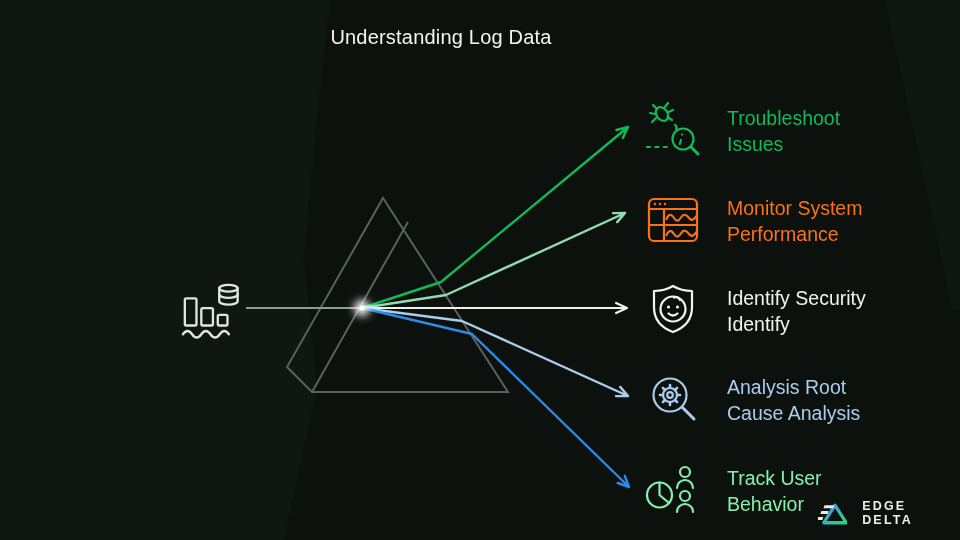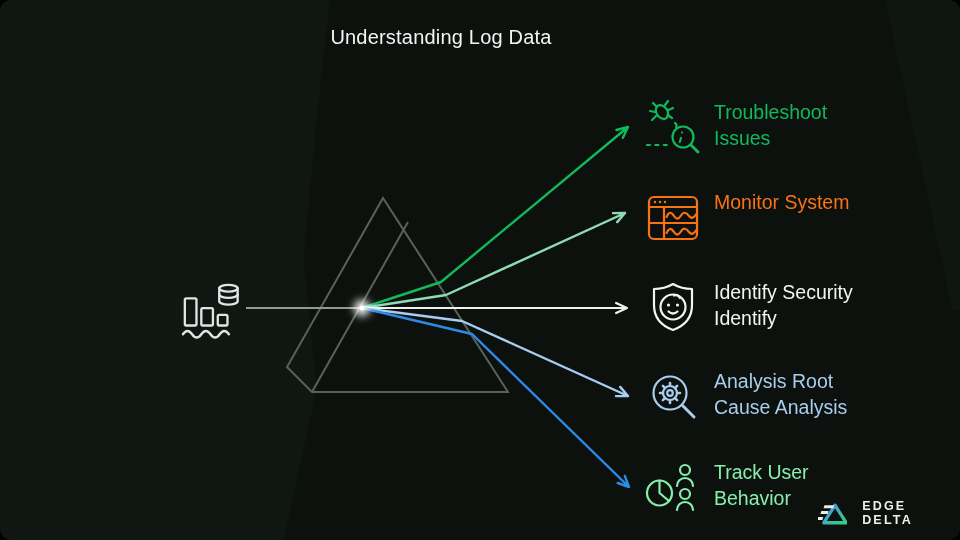--- a/index.html
+++ b/index.html
@@ -1,29 +1,29 @@
 <!DOCTYPE html>
 <html><head>
 <meta charset="utf-8">
 <style>
   html,body{margin:0;padding:0;background:#000;}
   .canvas{position:relative;width:960px;height:540px;background:#0c110d;overflow:hidden;
-          font-family:"Liberation Sans",sans-serif;border-radius:11px;}
+          font-family:"Liberation Sans",sans-serif;}
   .bg-shape{position:absolute;pointer-events:none;}
   .bg-left{left:0;top:0;width:330px;height:540px;background:rgba(225,245,232,0.022);
            clip-path:polygon(0 0,100% 0,96% 22%,92% 48%,96% 72%,86% 100%,0 100%);}
   .bg-right{right:0;top:0;width:150px;height:310px;background:rgba(225,245,232,0.018);
             clip-path:polygon(50% 0,100% 0,100% 100%,95% 100%);}
   .title{position:absolute;left:241px;top:26px;width:400px;text-align:center;
          font-size:20px;letter-spacing:.2px;color:#f2f5f3;}
   .source-label{position:absolute;left:36px;top:284px;width:134px;text-align:right;
                 font-size:19.5px;line-height:26px;color:#e8ece9;}
   .source-icon{position:absolute;left:180px;top:280px;color:#dfe5e2;}
   .overlay{position:absolute;left:0;top:0;}
-  .benefit-row{position:absolute;left:645px;height:58px;display:flex;align-items:flex-start;gap:13px;}
+  .benefit-row{position:absolute;left:645px;height:58px;display:flex;align-items:flex-end;gap:26px;}
   .benefit-row .txt{font-size:19.5px;line-height:26px;white-space:nowrap;}
   .row-0{top:99px}.row-1{top:189px}.row-2{top:279px}.row-3{top:368px}.row-4{top:459px}
   .logo{position:absolute;left:818px;top:499px;display:flex;align-items:center;gap:15px;}
   .logo-text{font-size:12.5px;font-weight:bold;letter-spacing:2.2px;color:#edf1ee;}
   svg{display:block;}
 </style>
 </head>
 <body>
 
 <div class="canvas">
@@ -105,20 +105,21 @@
       <rect x="4" y="8" width="48" height="42" rx="5"></rect>
       <path d="M4,18 H52 M19,18 V50 M4,34 H52"></path>
       <circle cx="10" cy="13" r="1.2" fill="currentColor" stroke="none"></circle>
       <circle cx="15" cy="13" r="1.2" fill="currentColor" stroke="none"></circle>
       <circle cx="20" cy="13" r="1.2" fill="currentColor" stroke="none"></circle>
       <path d="M21.5,28 C24,22.5 26,22.5 29,27 C31.5,30.8 33.5,30.5 36,26.5 C38.5,22.5 41,23 44,27 C46.5,30 49,29 51,25.5"></path>
       <path d="M21.5,44 C24,38.8 26,38.8 29,43 C31.5,46.8 34,46.2 36,42.3 C38.5,38.5 41,39 44,43 C46.5,46 49,45 51,41.5"></path>
     </svg>
     <div class="txt">
       <div>Monitor System</div>
+      <div>Performance</div>
     </div>
   </div>
 
   <div class="benefit-row row-2" style="color: rgb(242, 244, 242);">
     <svg width="56" height="56" viewBox="0 0 56 56" fill="none" stroke="currentColor" stroke-width="2.2" stroke-linecap="round" stroke-linejoin="round">
       <path d="M28,5 C33,8 40,10 47,10 L47,26 C47,39 39,47 28,51 C17,47 9,39 9,26 L9,10 C16,10 23,8 28,5 Z"></path>
       <circle cx="28" cy="28" r="12.5"></circle>
       <circle cx="23.5" cy="26" r="1.6" fill="currentColor" stroke="none"></circle>
       <circle cx="32.5" cy="26" r="1.6" fill="currentColor" stroke="none"></circle>
       <path d="M23.5,32.5 Q28,36.5 32.5,32.5"></path>

